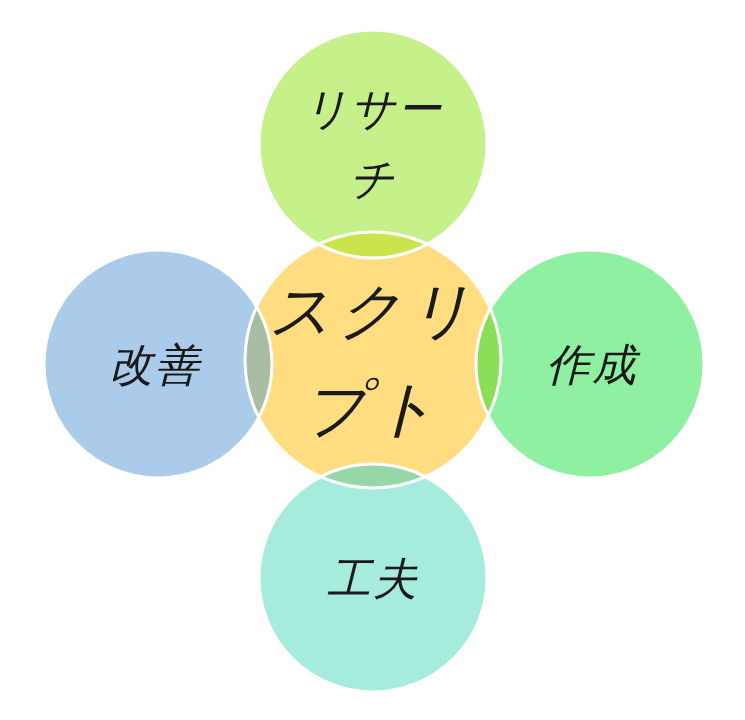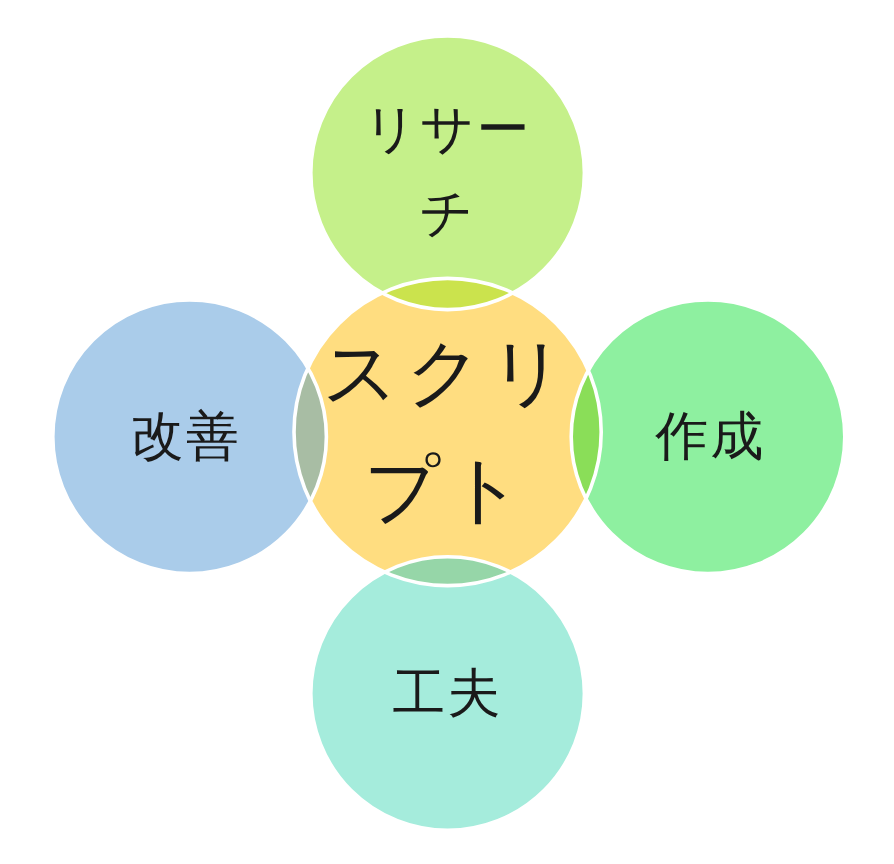--- a/index.html
+++ b/index.html
@@ -34,21 +34,21 @@
     text-anchor: middle;
     dominant-baseline: central;
     white-space: pre;
   }
   .label-satellite { font-size: 44px; letter-spacing: 2px; }
   .label-center    { font-size: 62px; letter-spacing: 6px; }
 </style>
 </head>
 <body>
 
-<div id="diagram-stage" style="width: 745px; height: 540px; background: #e5e5e5;">
+<div id="diagram-stage" style="width: 745px; height: 540px; background: #e5e5e5; font-style: italic;">
 
   <svg id="venn-svg" viewBox="0 0 745 720" xmlns="http://www.w3.org/2000/svg">
 
     <defs>
 
       <clipPath id="clip-center">
           <circle id="cp-center" cx="373" cy="360" r="128"></circle>
         </clipPath>
       <clipPath id="clip-top">
           <circle id="cp-top" cx="373" cy="144" r="114"></circle>

